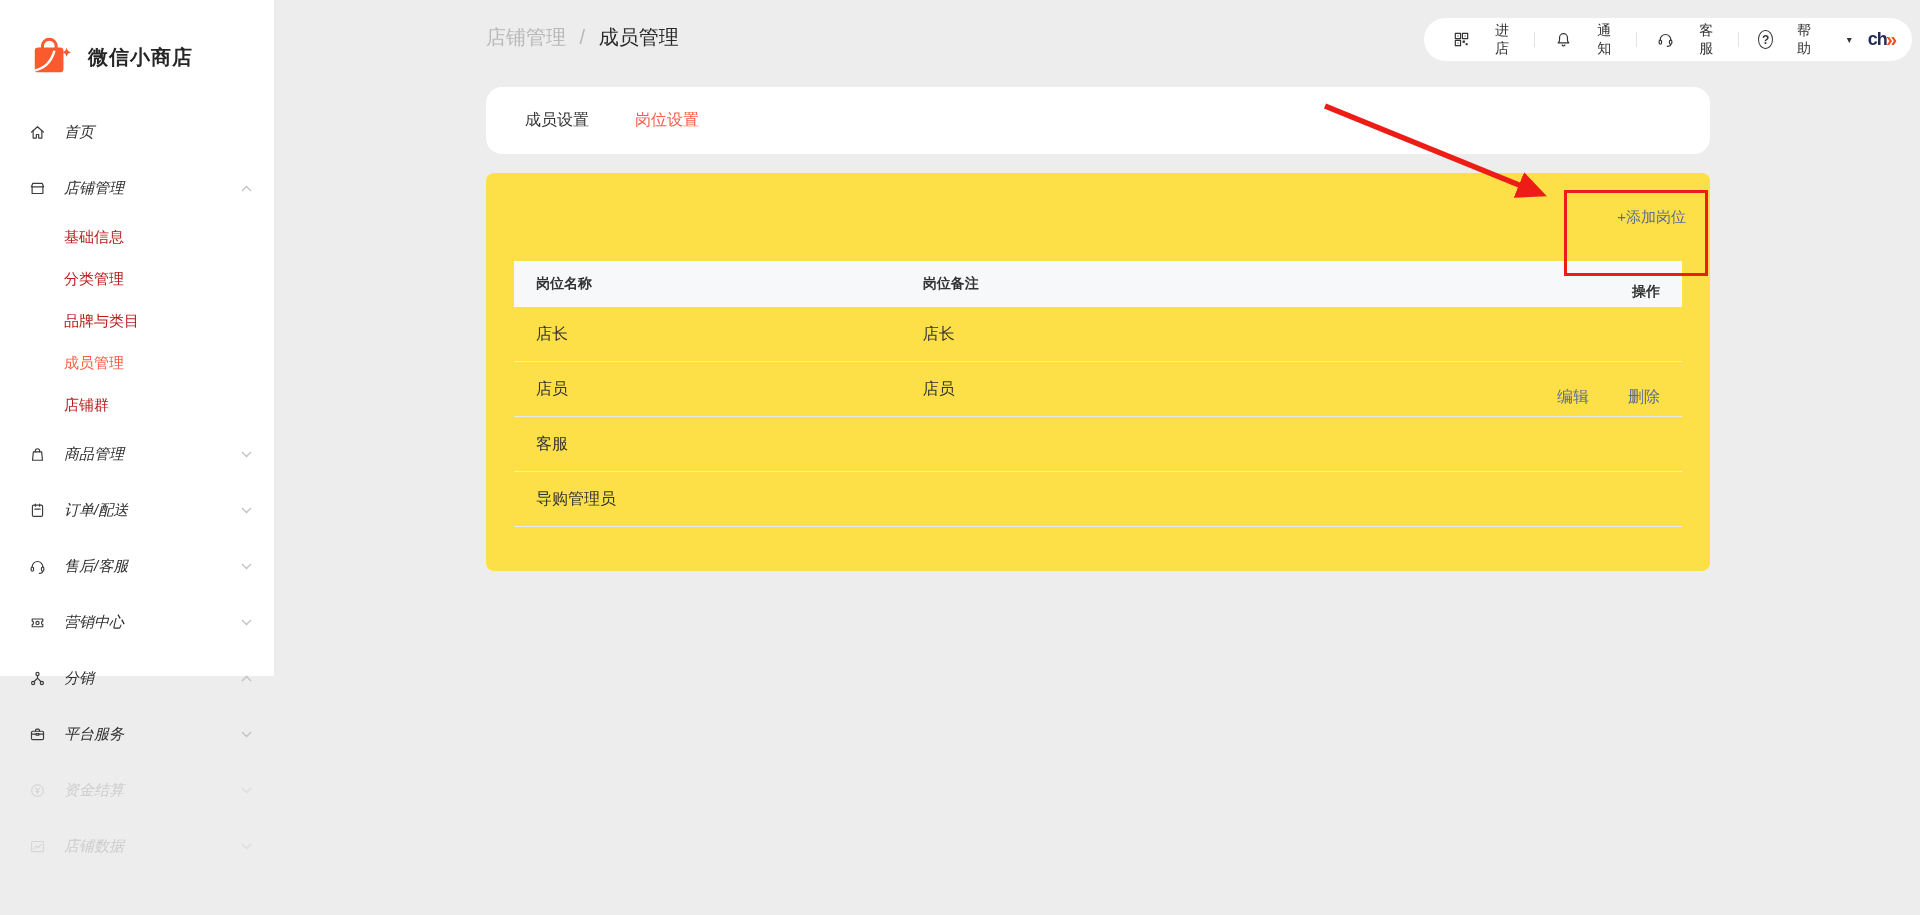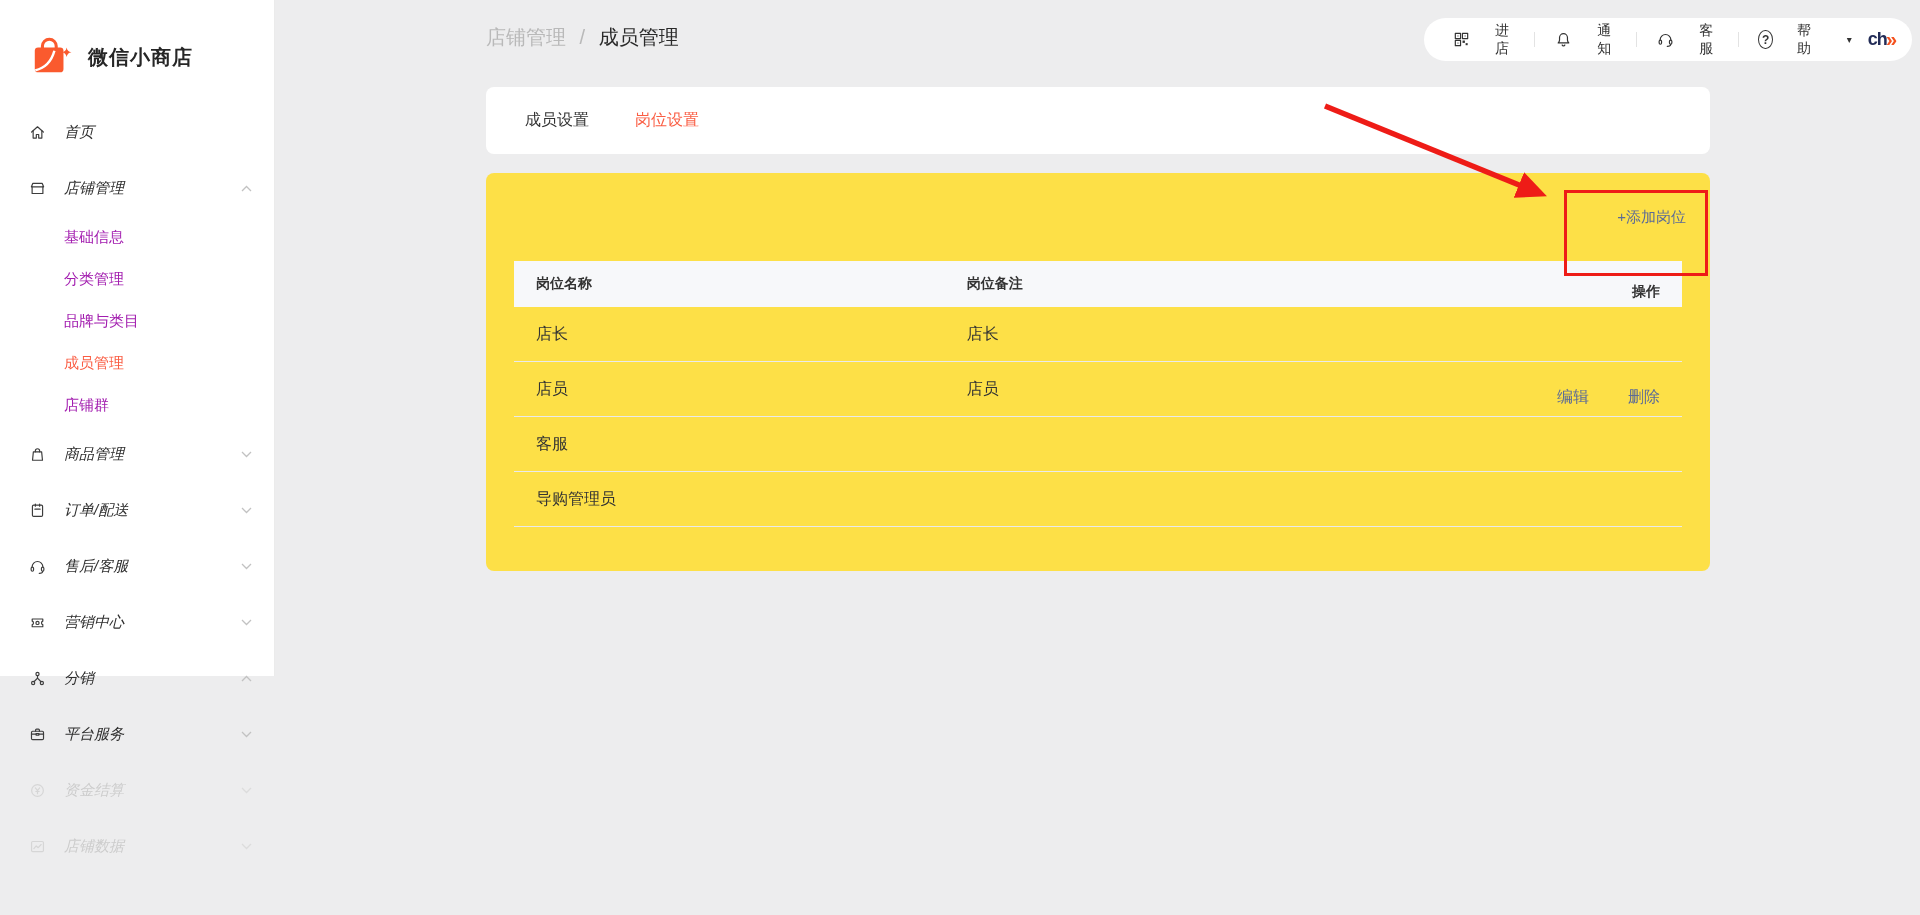--- a/index.html
+++ b/index.html
@@ -17,21 +17,21 @@
   .brand svg { width:46px; height:44px; flex:none; }
   .brand-name { margin-left:13px; font-size:20px; font-weight:bold; color:#262626; letter-spacing:1px; }
   .menu { padding-top:0; }
   .m-item { position:relative; display:flex; align-items:center; height:56px;
             padding-left:28px; font-size:15px; color:#2e2e2e; cursor:pointer;font-style:italic; }
   .m-item .ico { width:19px; height:19px; margin-right:17px; color:#3d3d3d; display:inline-flex; }
   .m-item .ico svg { width:19px; height:19px; }
   .chev { position:absolute; right:22px; width:11px; height:7px; color:#c2c2c2; }
   .chev.up { transform:rotate(180deg); }
   .sub-item { display:flex; align-items:center; height:42px; padding-left:64px;
-              font-size:15px; color:#a21caf; cursor:pointer; }
+              font-size:15px; color:#b91c1c; cursor:pointer; }
   .sub-item.active { color:var(--accent,#fa5d43); }
   .m-item.disabled { color:#cccccc; }
   .m-item.disabled .ico { color:#d6d6d6; }
   .m-item.disabled .chev { color:#dcdcdc; }
   
   .topbar { position:absolute; left:1424px; top:18px; width:488px; height:43px;
             background:#fff; border-radius:22px; display:flex; align-items:center;
             padding:0 16px 0 28px; z-index:3; }
   .tb-item { display:flex; align-items:center; gap:24px; color:#333; cursor:pointer; }
   .tb-item .ico { width:19px; height:19px; display:inline-flex; color:#333; }
@@ -42,32 +42,32 @@
   .caret { font-size:10px; color:#333; margin-left:5px; }
   .plogo { margin-left:16px; font-weight:normal; font-size:18px; letter-spacing:-1px; display:inline-flex; align-items:center; }
   .plogo .p1 { color:#222c57; }
   .plogo .p2 { color:#f4511e; margin-left:-1px; font-size:20px; }
   
   .content { position:absolute; left:486px; top:0; width:1224px; }
   .breadcrumb { margin-top:24px; font-size:20px; }
   .bc-parent, .bc-sep { color:#b9b9b9; }
   .bc-sep { margin:0 8px; }
   .bc-current { color:#2a2a2a; }
-  .tabcard { margin-top:36px; height:67px; background:#fff; border-radius:8px;
+  .tabcard { margin-top:36px; height:67px; background:#fff; border-radius:16px;
              display:flex; align-items:center; gap:46px; padding-left:39px; font-size:16px; }
   .tab { color:#333; cursor:pointer; }
   .tab-active { color:var(--accent,#fa5d43); }
   .card { margin-top:19px; height:398px; background:#fde047; border-radius:8px; }
   .panel-head { height:88px; display:flex; align-items:center; justify-content:flex-end; padding-right:24px; }
   .add-link { color:var(--link,#5c6b97); font-size:15px; cursor:pointer; text-decoration:none; }
   .tbl { margin:0 28px; }
   .thead { display:flex; align-items:center; height:46px; background:#f7f8fa;
            font-weight:bold; font-size:14px; color:#333; }
   .col-name { width:35%; padding-left:22px; }
-  .col-note { flex:1;margin-left:44px; }
+  .col-note { flex:1; }
   .col-actions { width:190px; text-align:right; padding-right:22px; display:flex;
                  justify-content:flex-end; gap:39px; align-items:center;margin-top:16px; }
   .row { display:flex; align-items:center; height:55px; border-bottom:1px solid #e9eaec; font-size:16px; color:#333; }
   .link { color:var(--link,#5c6b97); cursor:pointer; text-decoration:none; }
   
   .annot-svg { position:absolute; left:0; top:0; width:1920px; height:915px;
                pointer-events:none; z-index:50; }
   .rect-annot { position:absolute; left:1564px; top:190px; width:144px; height:86px;
                 border:3px solid var(--red,#ee1c17); z-index:49; pointer-events:none; }
 </style>

